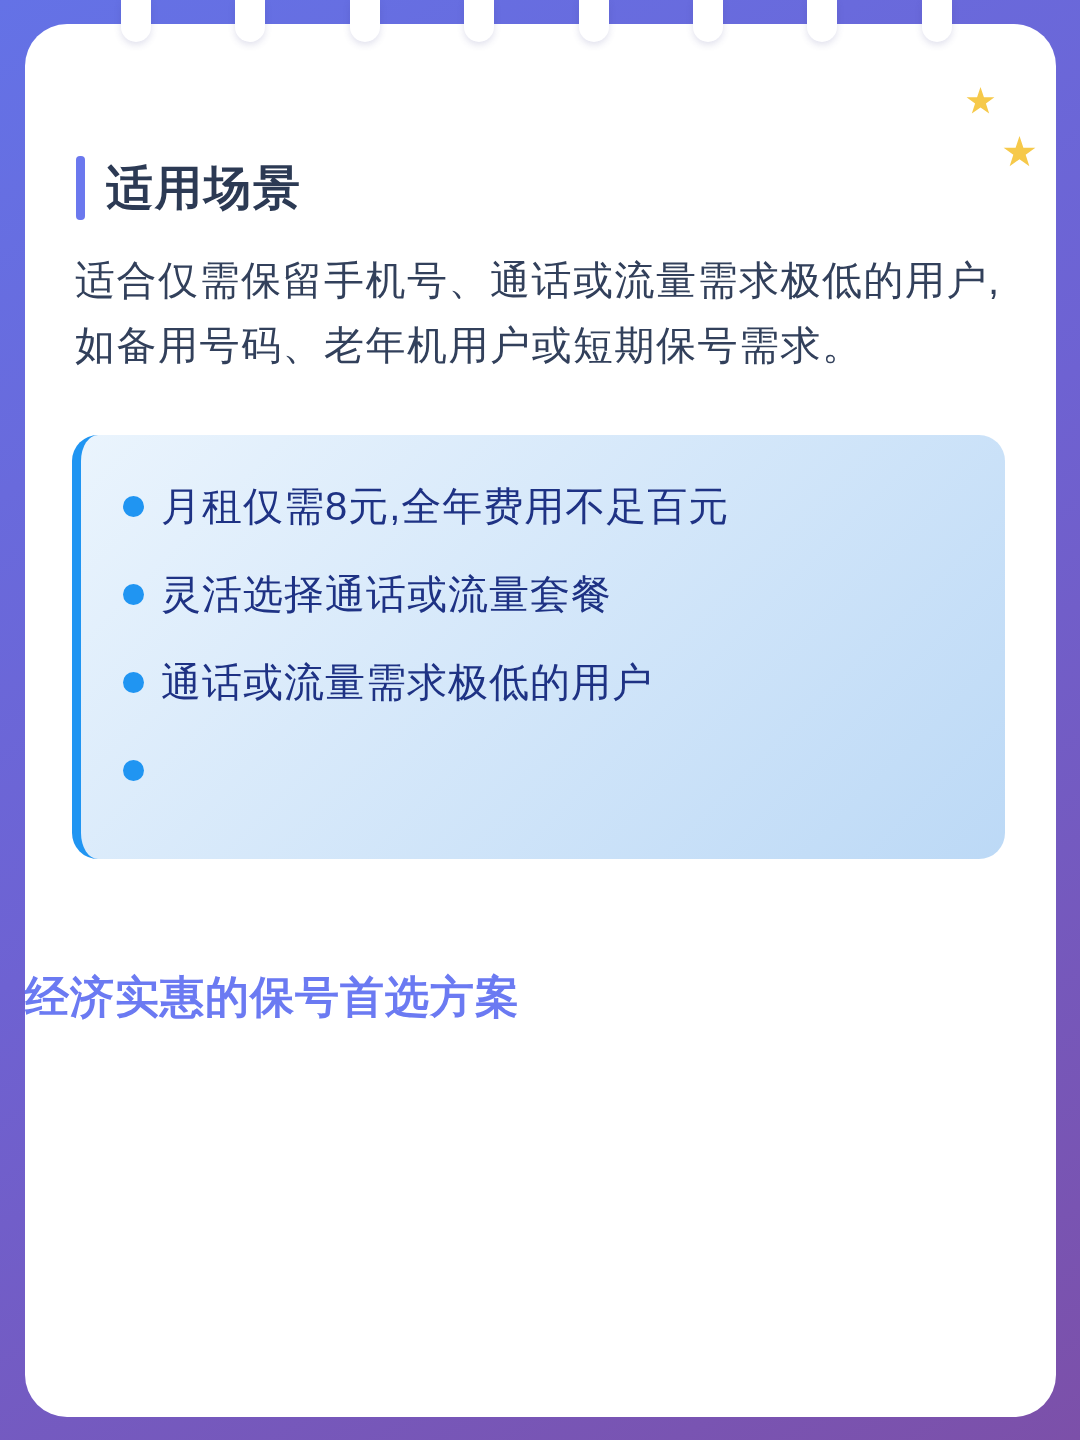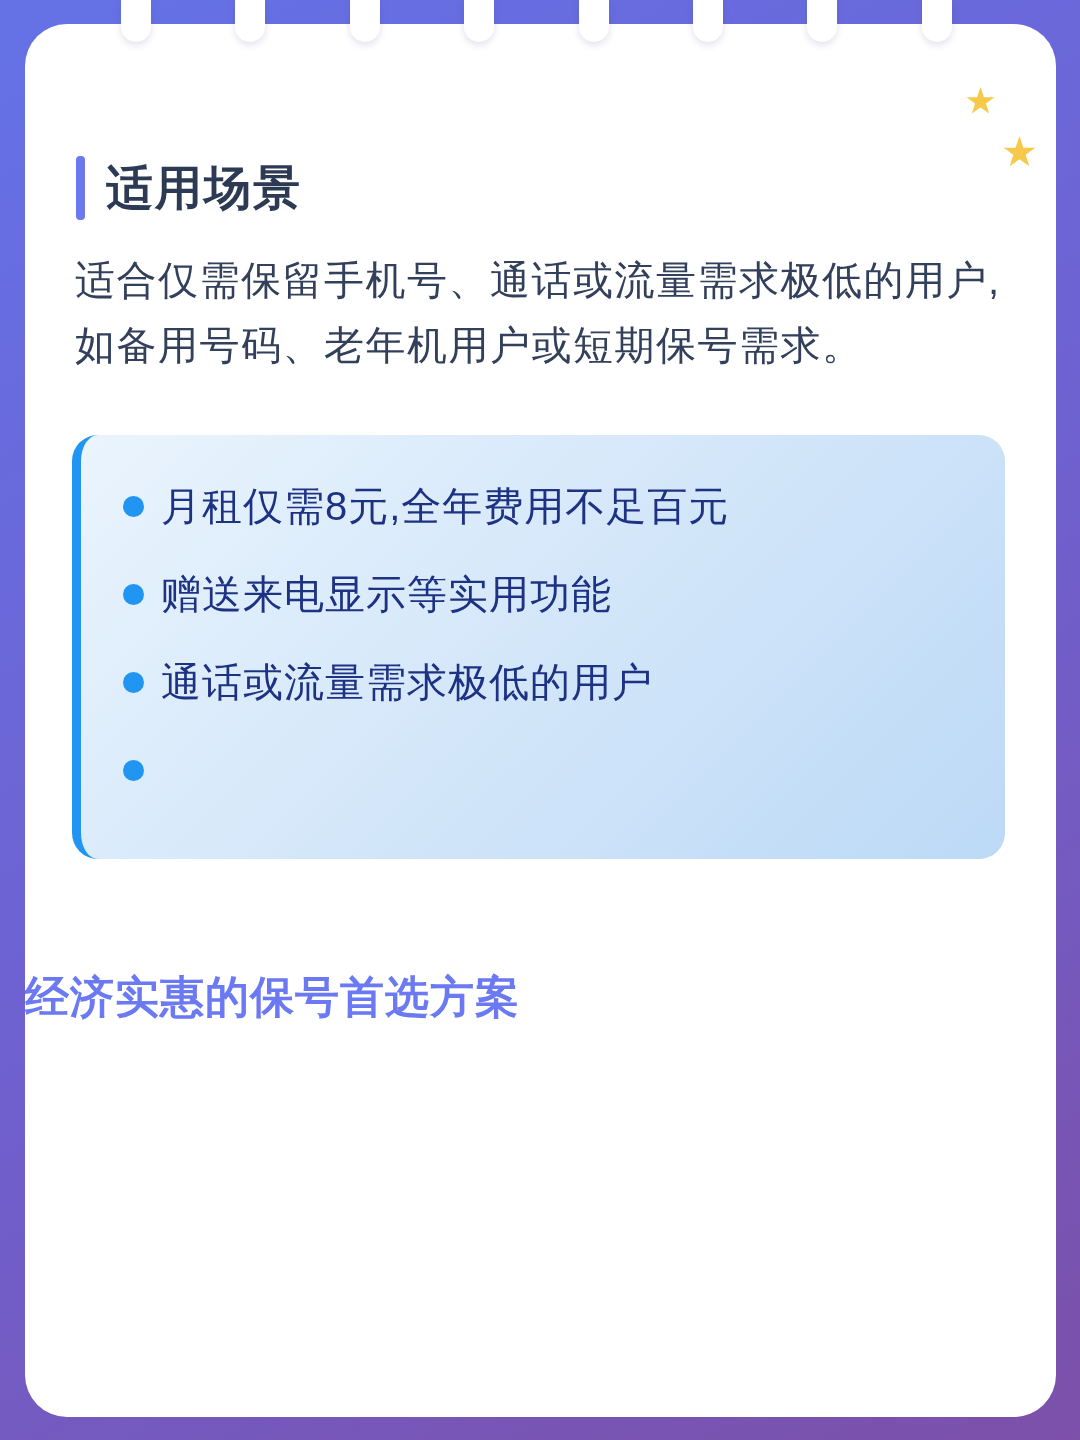--- a/index.html
+++ b/index.html
@@ -127,21 +127,21 @@
   <p class="intro">适合仅需保留手机号、通话或流量需求极低的用户,如备用号码、老年机用户或短期保号需求。</p>
 
   <div class="benefits-box">
     <ul class="benefits-list">
       <li class="benefit-item">
         <span class="bullet-dot"></span>
         <span class="benefit-label">月租仅需8元,全年费用不足百元</span>
       </li>
       <li class="benefit-item">
         <span class="bullet-dot"></span>
-        <span class="benefit-label">赠送来电显示等实用功能</span>
+        <span class="benefit-label">灵活选择通话或流量套餐</span>
       </li>
       <li class="benefit-item">
         <span class="bullet-dot"></span>
         <span class="benefit-label">通话或流量需求极低的用户</span>
       </li>
       <li class="benefit-item">
         <span class="bullet-dot"></span>
       </li>
     </ul>
   </div>

